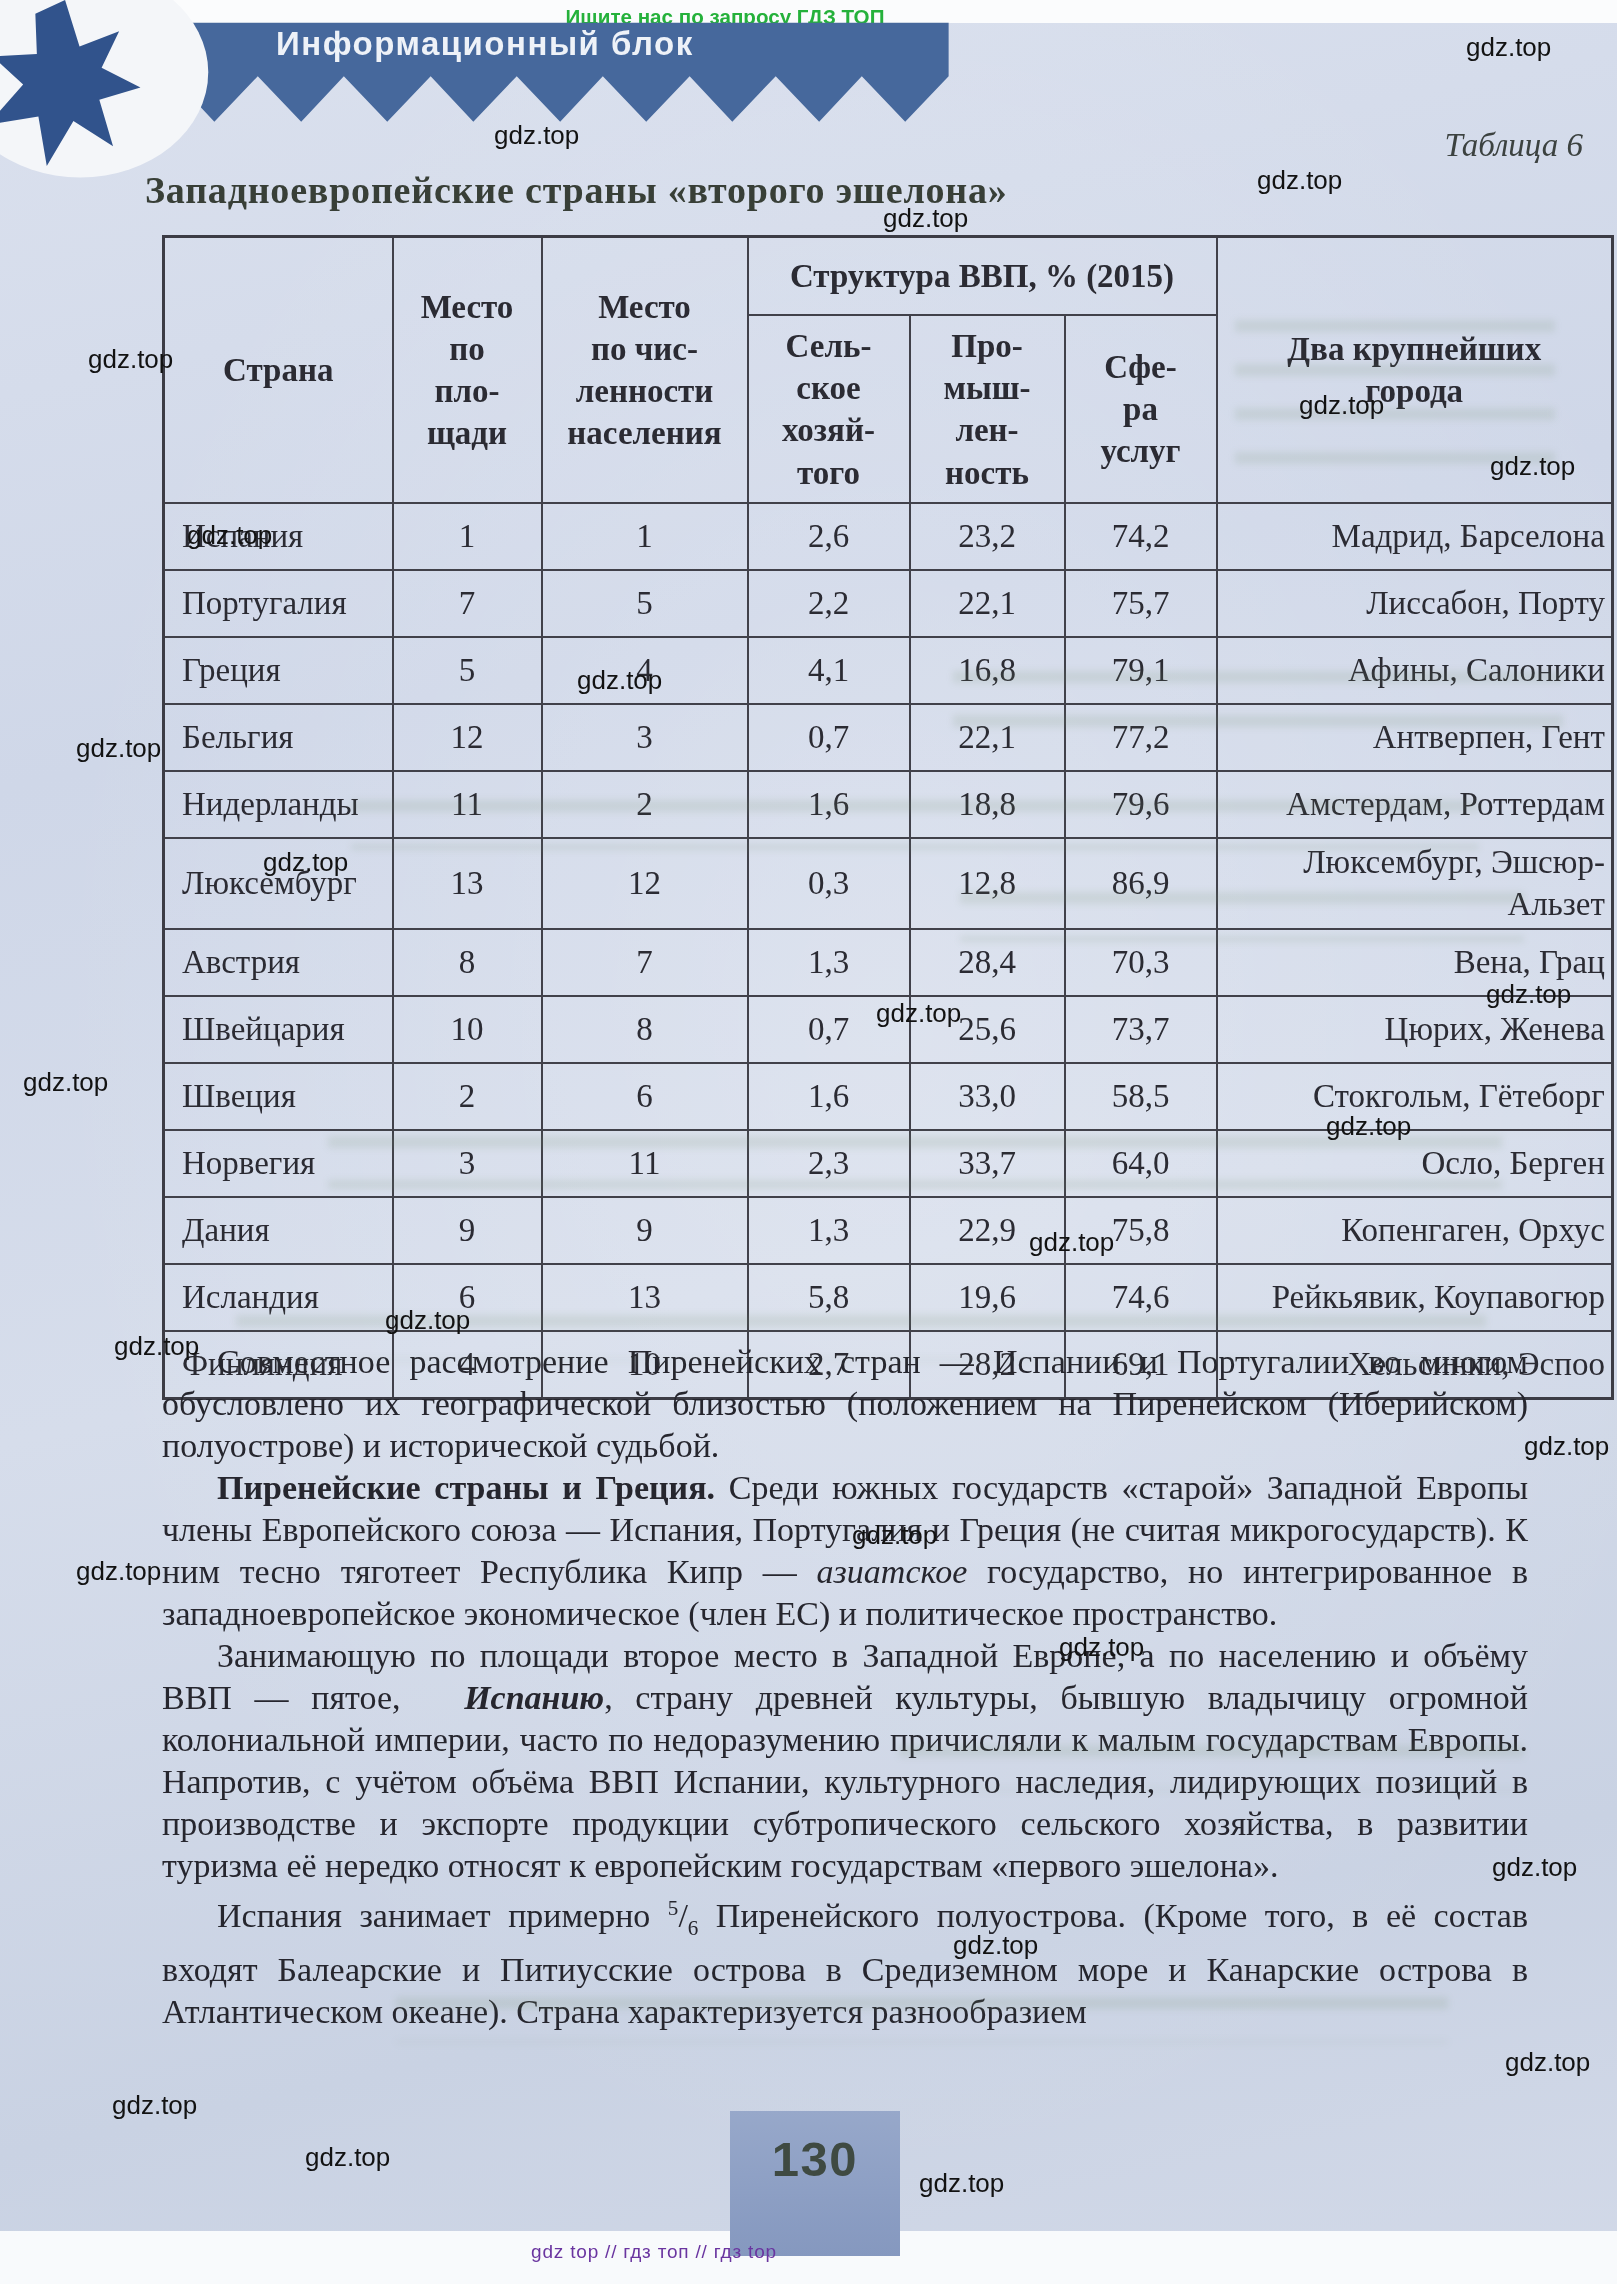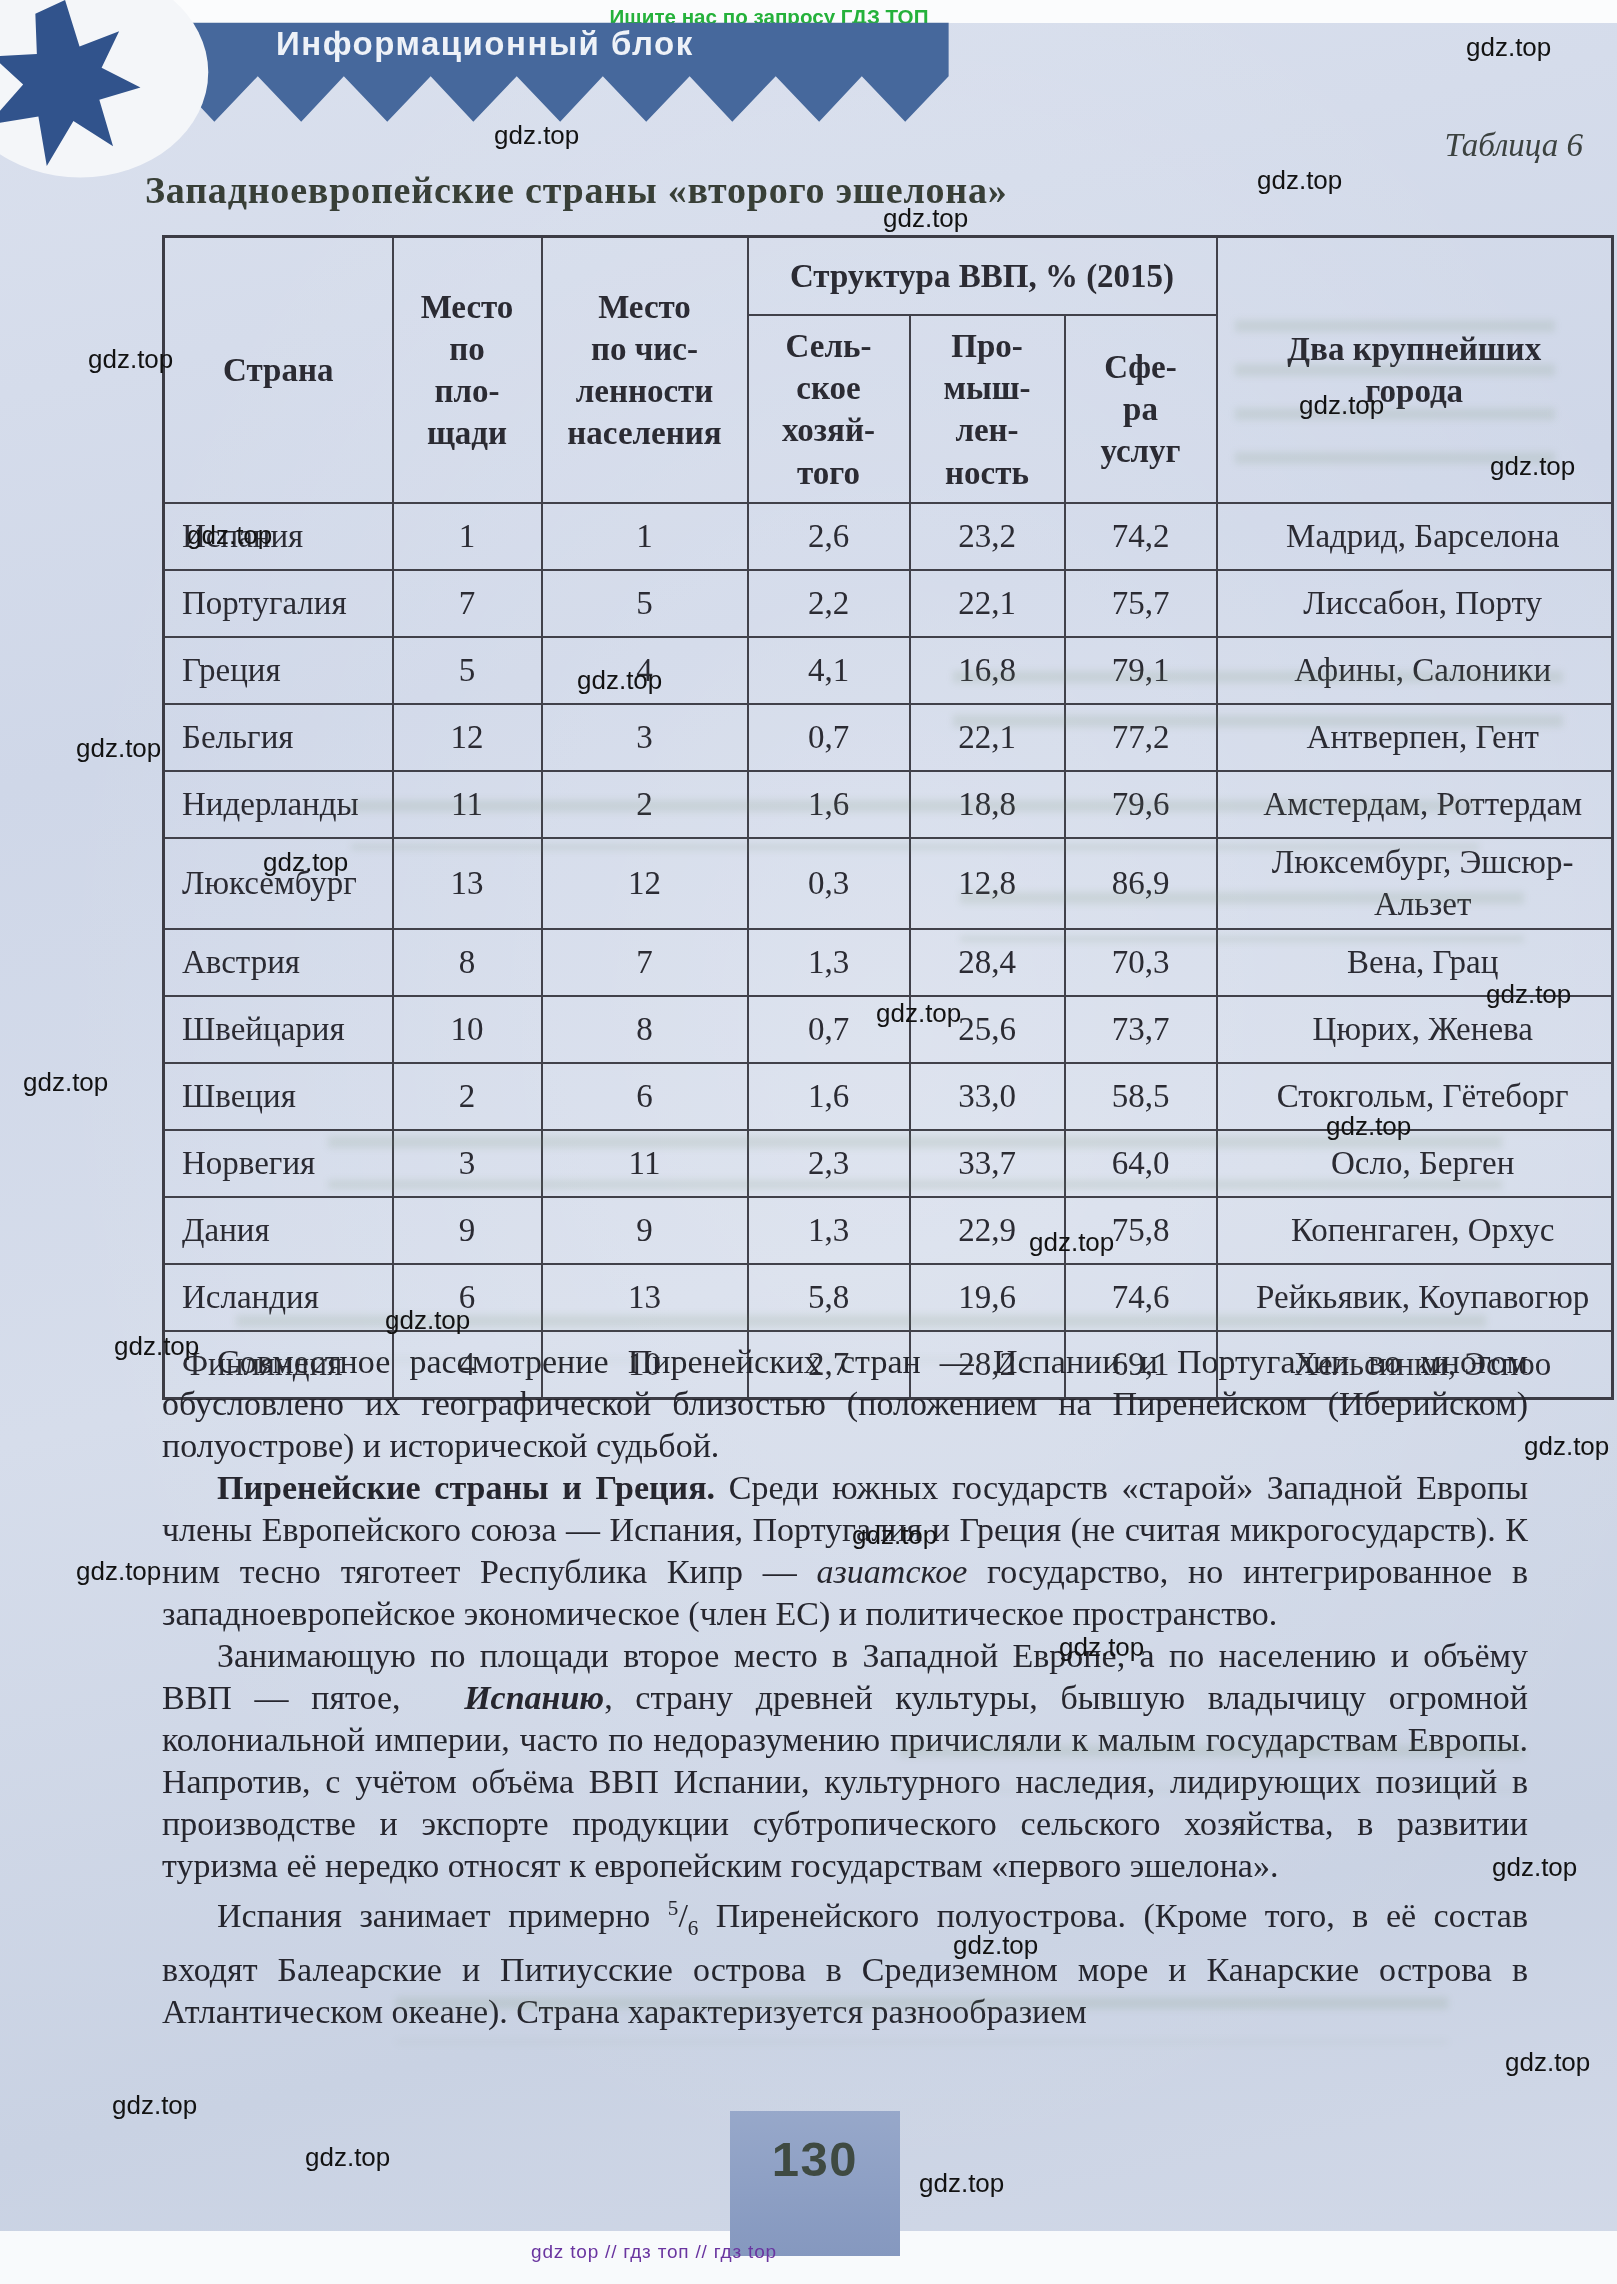--- a/index.html
+++ b/index.html
@@ -6,41 +6,41 @@
   .page{
     position:relative; width:1617px; height:2284px; overflow:hidden;
     background:
       radial-gradient(ellipse 1219px 1677px at 55% 45%, rgba(255,255,255,.22), rgba(255,255,255,0) 70%),
       linear-gradient(168deg,#dbe1ee 0%, #cfd7e8 30%, #d6ddeb 55%, #c9d2e3 82%, #d2d9e8 100%);
     font-family:"Liberation Serif","DejaVu Serif",serif; color:#26262e;
   }
   
   .top-strip{position:absolute;left:0;top:0;width:1617px;height:23px;background:#fbfcfd;}
   .promo{position:absolute;left:0;top:4.6px;width:1450px;text-align:center;
-    font-family:"Liberation Sans","DejaVu Sans",sans-serif;font-size:20.6px;font-weight:600;color:#25b13b;padding-left:44px;}
+    font-family:"Liberation Sans","DejaVu Sans",sans-serif;font-size:20.6px;font-weight:600;color:#25b13b;}
   .banner-svg{position:absolute;left:0;top:0;}
   .banner-label{position:absolute;left:276px;top:25px;width:671px;
     font-family:"Liberation Sans","DejaVu Sans",sans-serif;font-size:33px;font-weight:700;
     letter-spacing:1.5px;color:#eef2f8;}
   .table-caption{position:absolute;right:34px;top:127px;font-size:33px;font-style:italic;color:#3c4240;}
   .page-title{position:absolute;left:145px;top:168px;width:1364px;text-align:left;
     font-size:38px;font-weight:700;color:#383f37;letter-spacing:0.8px;}
   
   table.main{position:absolute;left:162px;top:235px;width:1449px;border-collapse:collapse;
     table-layout:fixed;font-size:33px;color:#2b2b33;}
   table.main th,table.main td{border:2.3px solid #41414a;}
   table.main{border:3px solid #3c3c45;}
   thead th{font-weight:700;text-align:center;vertical-align:middle;white-space:pre-line;
     line-height:1.28;padding:4.6px 3px;}
   tr.hrow1 th{height:67px;}
   tr.hrow2 th{height:177px;}
   tbody td{height:59px;vertical-align:middle;padding:3px 6.1px;}
   td.c-country{text-align:left;padding-left:17px;}
   td.c-num{text-align:center;}
-  td.c-cities{text-align:center;padding-left:23px;white-space:pre-line;line-height:1.25;margin-top:46px;}
+  td.c-cities{text-align:right;padding-left:23px;white-space:pre-line;line-height:1.25;margin-top:46px;}
   
   .textblock{position:absolute;left:162px;top:1341px;width:1366px;
     font-size:34px;line-height:42px;text-align:justify;color:#26262e;}
   .textblock p{margin:0;text-indent:55px;}
   .lead-bold{font-weight:700;}
   .bold-italic{font-weight:700;font-style:italic;margin-left:41px;}
   .frac sup{font-size:62%;vertical-align:super;}
   .frac sub{font-size:62%;vertical-align:sub;}
   
   .bottom-strip{position:absolute;left:0;top:2231px;width:1617px;height:53px;background:#f8fafc;}

